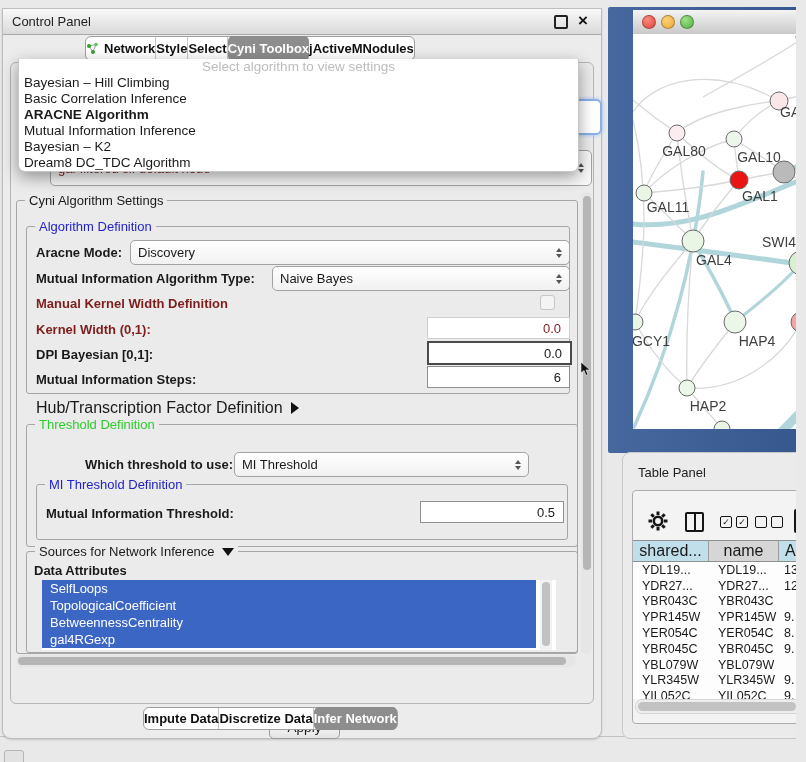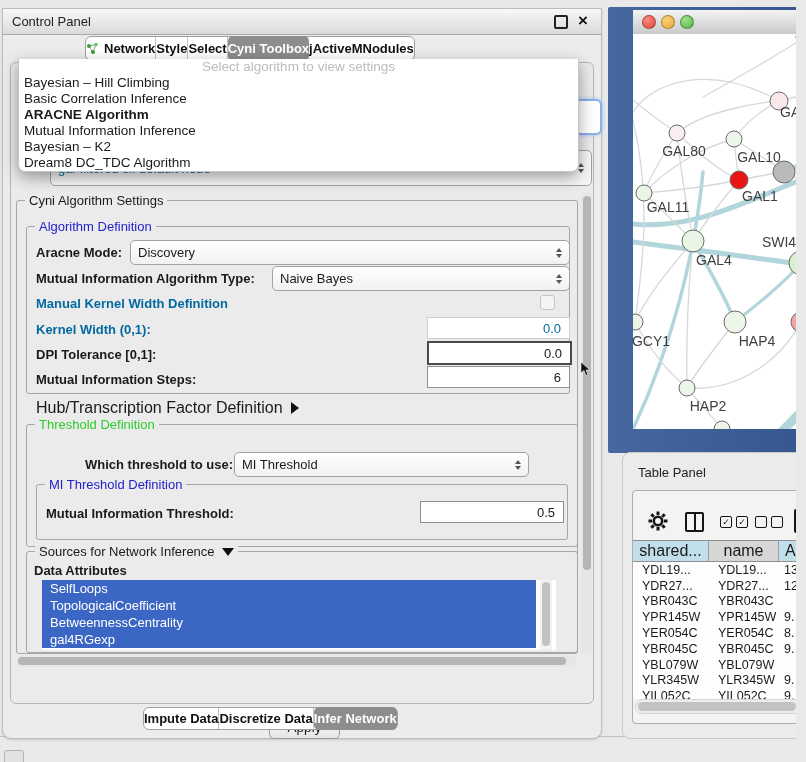--- a/index.html
+++ b/index.html
@@ -20,21 +20,21 @@
   
   .dd{background:#fff;border:1px solid #c6c6c6;border-top:none;border-radius:0 0 7px 7px;box-shadow:0 5px 16px rgba(0,0,0,.38);z-index:50;}
   .dd-prompt{color:#bcbcbc;text-align:center;font-size:13.5px;height:16px;line-height:15px;}
   .dd-item{font-size:13.5px;padding:0 5px;height:16px;line-height:16px;white-space:nowrap;}
   .dd-item.bold{font-weight:bold;}
   
   .grp{border:1px solid #a6a6a6;border-radius:3px;position:absolute;}
   .grp-legend{position:absolute;top:-8px;left:8px;background:#ebebeb;padding:0 4px;font-size:13px;white-space:nowrap;}
   .blue{color:#2222cc;} .green{color:#2ecc2e;}
   .flabel{font-size:13px;font-weight:bold;white-space:nowrap;}
-  .dis{color:#0369a1;}
+  .dis{color:#7f1d1d;}
   
   .combo{position:absolute;background:linear-gradient(#ffffff,#f1f1f1);border:1px solid #a2a2a2;border-radius:5px;display:flex;align-items:center;justify-content:space-between;font-size:13px;padding:0 7px;}
   .spinner{display:flex;flex-direction:column;gap:2px;align-items:center;}
   .tri-up{width:0;height:0;border-left:3.5px solid transparent;border-right:3.5px solid transparent;border-bottom:4.5px solid #555;}
   .tri-dn{width:0;height:0;border-left:3.5px solid transparent;border-right:3.5px solid transparent;border-top:4.5px solid #555;}
   .tri-right{display:inline-block;width:0;height:0;border-top:6px solid transparent;border-bottom:6px solid transparent;border-left:8px solid #111;}
   .tri-down-b{display:inline-block;width:0;height:0;border-left:6.5px solid transparent;border-right:6.5px solid transparent;border-top:8px solid #111;}
   .tinput{position:absolute;background:#fff;font-size:13px;display:flex;align-items:center;justify-content:flex-end;padding:0 8px;}
   .chk{position:absolute;width:13px;height:13px;border:1px solid #c6c6c6;border-radius:3px;background:#f4f4f4;}
   .sb-track{position:absolute;background:#ececec;}
@@ -139,21 +139,21 @@
     <span>Naive Bayes</span>
     <span class="spinner">
         <span class="tri-up"></span>
         <span class="tri-dn"></span>
       </span>
   </div>
   <div class="abs flabel dis" style="left:36px;top:296px;">Manual Kernel Width Definition</div>
   <div class="chk" style="left:540px;top:295px;"></div>
   <div class="abs flabel dis" style="left:36px;top:322px;">Kernel Width (0,1):</div>
   <div class="tinput dis" style="left:427px;top:317px;width:125px;height:20px;border:1px solid #cfcfcf;">0.0</div>
-  <div class="abs flabel" style="left:36px;top:347px;">DPI Tolerance [0,1]:</div>
+  <div class="abs flabel" style="left:36px;top:347px;">DPI Bayesian [0,1]:</div>
   <div class="tinput" style="left:427px;top:341px;width:125px;height:20px;border:2px solid #4a4a4a;">0.0</div>
   <div class="abs flabel" style="left:36px;top:372px;">Mutual Information Steps:</div>
   <div class="tinput" style="left:427px;top:366px;width:125px;height:20px;border:1px solid #8f8f8f;">6</div>
 
   <div class="abs" style="left:36px;top:399px;font-size:16px;display:flex;align-items:center;gap:8px;">
     <span>Hub/Transcription Factor Definition</span>
     <span class="tri-right"></span>
   </div>
 
   <div class="grp" style="left:26px;top:424px;width:550px;height:121px;">

